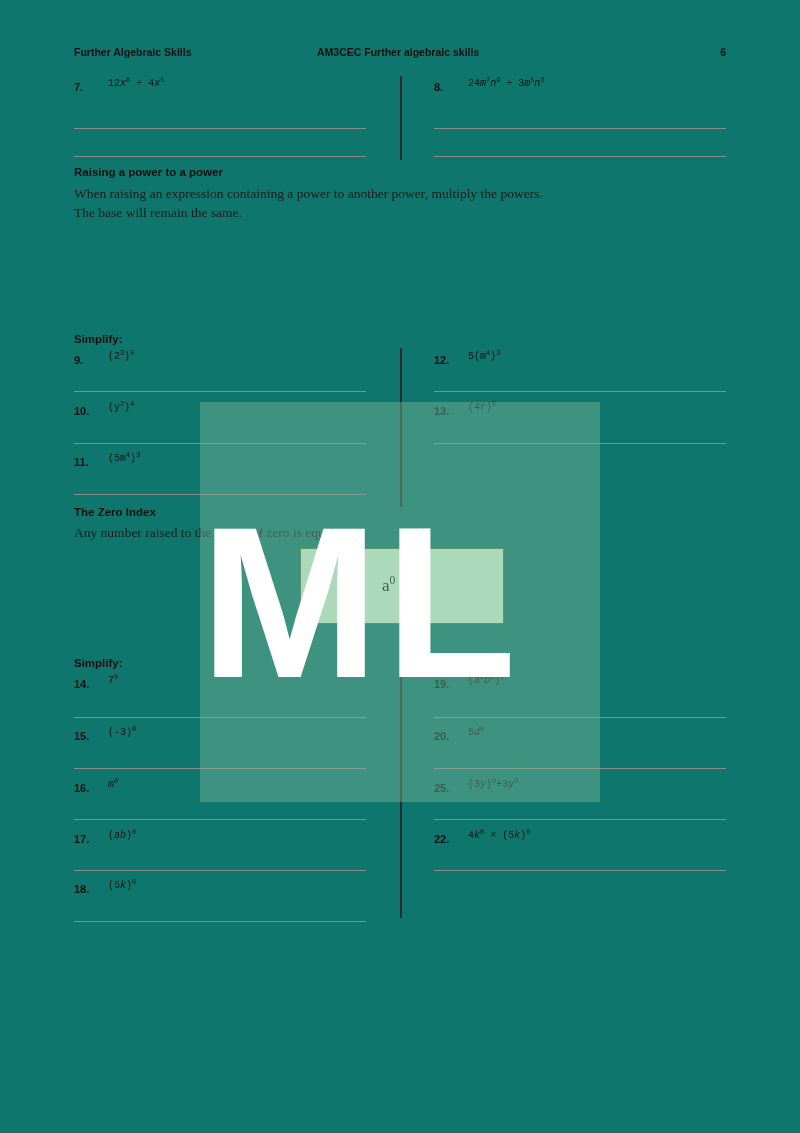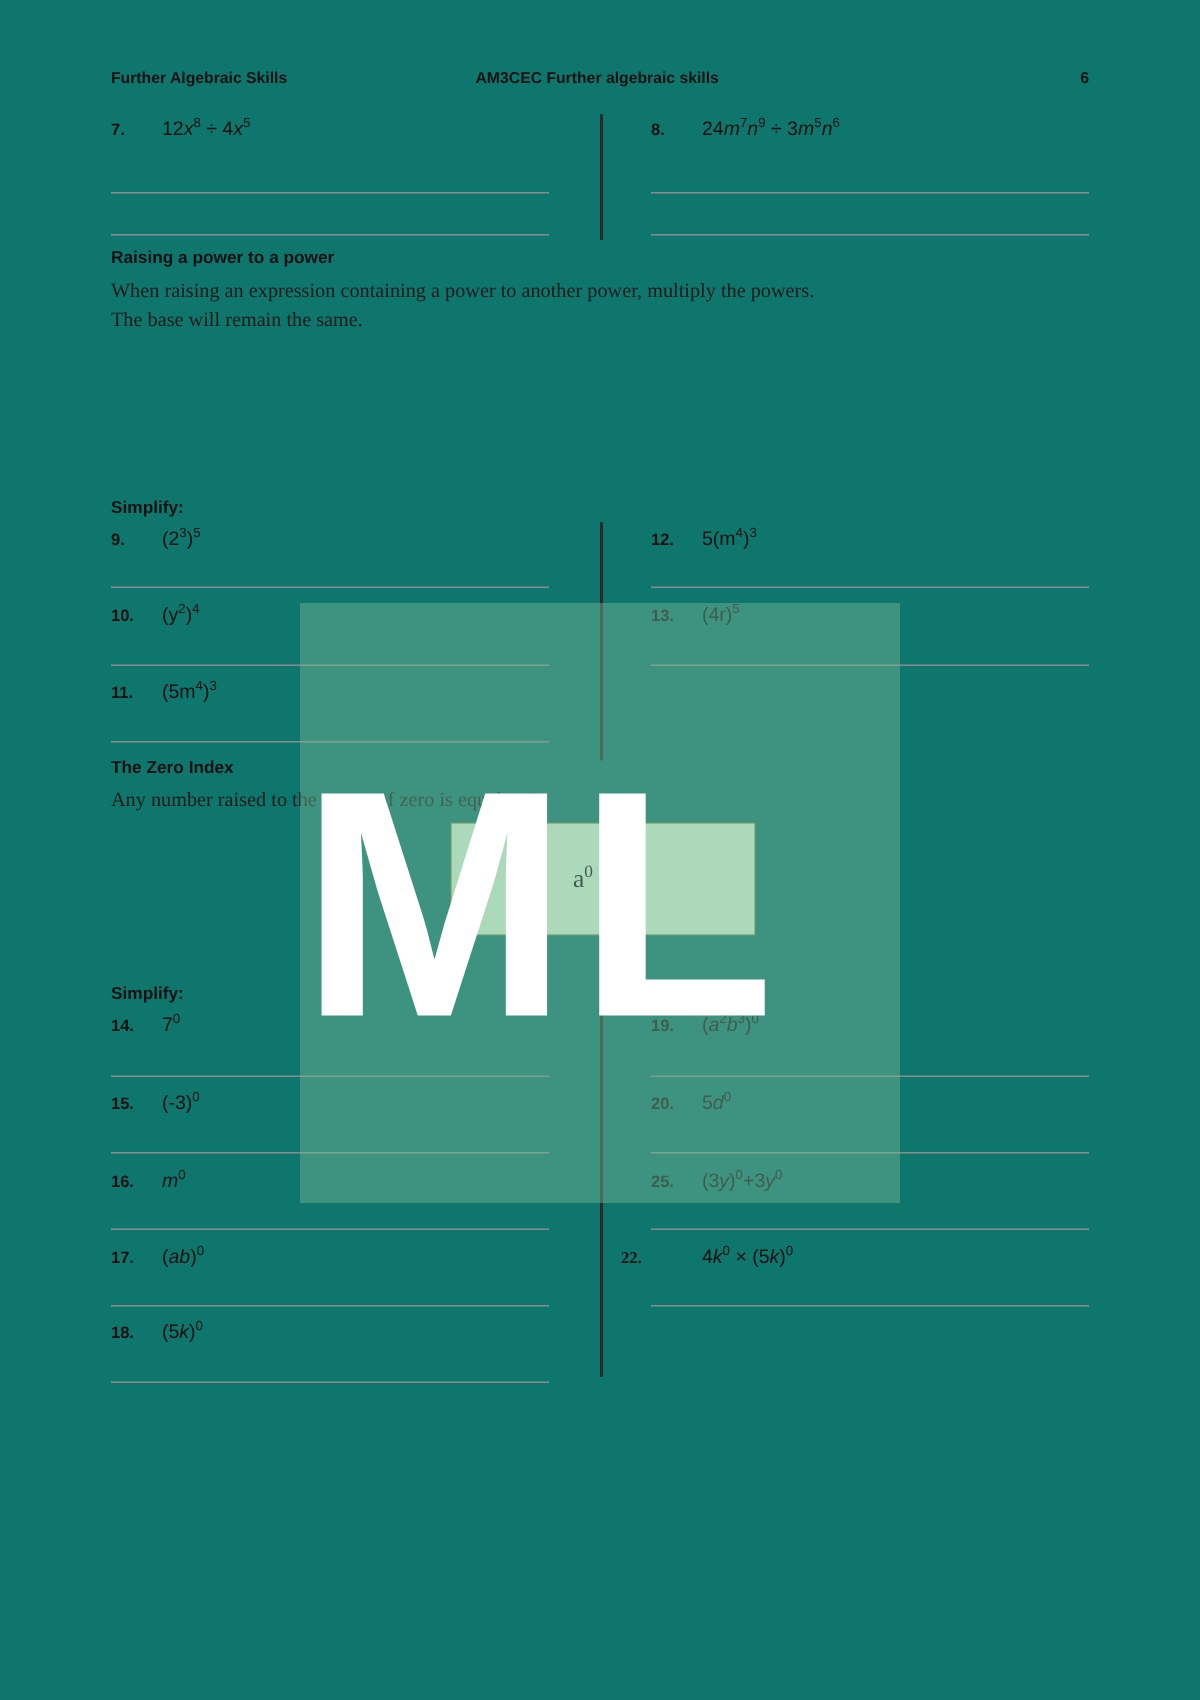--- a/index.html
+++ b/index.html
@@ -58,22 +58,22 @@
   }
   .qnum {
     position: absolute;
     font-family: "Liberation Sans", sans-serif;
     font-weight: bold;
     font-size: 11px;
     color: #111;
   }
   .qtext {
     position: absolute;
-    font-family: Liberation Sans, sans-serif;
-    font-size: 13px;
+    font-family: Liberation Mono, monospace;
+    font-size: 10px;
     color: #111;
     white-space: nowrap;
   }
   .qtext i { font-style: italic; }
   sup { font-size: 0.68em; vertical-align: super; line-height: 0; }
 
   
   .answer-line {
     position: absolute;
     height: 0;
@@ -211,21 +211,21 @@
   <div class="answer-line" style="left:434px; top:717px; width:292px;"></div>
 
   <span class="qnum" style="left:434px; top:730px;">20.</span>
   <span class="qtext" style="left:468px; top:727px;">5<i>d</i><sup>0</sup></span>
   <div class="answer-line" style="left:434px; top:768px; width:292px;"></div>
 
   <span class="qnum" style="left:434px; top:782px;">25.</span>
   <span class="qtext" style="left:468px; top:779px;">(3<i>y</i>)<sup>0</sup>+3<i>y</i><sup>0</sup></span>
   <div class="answer-line" style="left:434px; top:819px; width:292px;"></div>
 
-  <span class="qnum" style="left:414px; top:833px;font-family:Liberation Serif, serif;">22.</span>
+  <span class="qnum" style="left:434px; top:833px;">22.</span>
   <span class="qtext" style="left:468px; top:830px;">4<i>k</i><sup>0</sup> × (5<i>k</i>)<sup>0</sup></span>
   <div class="answer-line" style="left:434px; top:870px; width:292px;"></div>
 
   <div class="watermark">
     <span class="wm-text">ML</span>
   </div>
 
 </div>
 
 </body></html>

